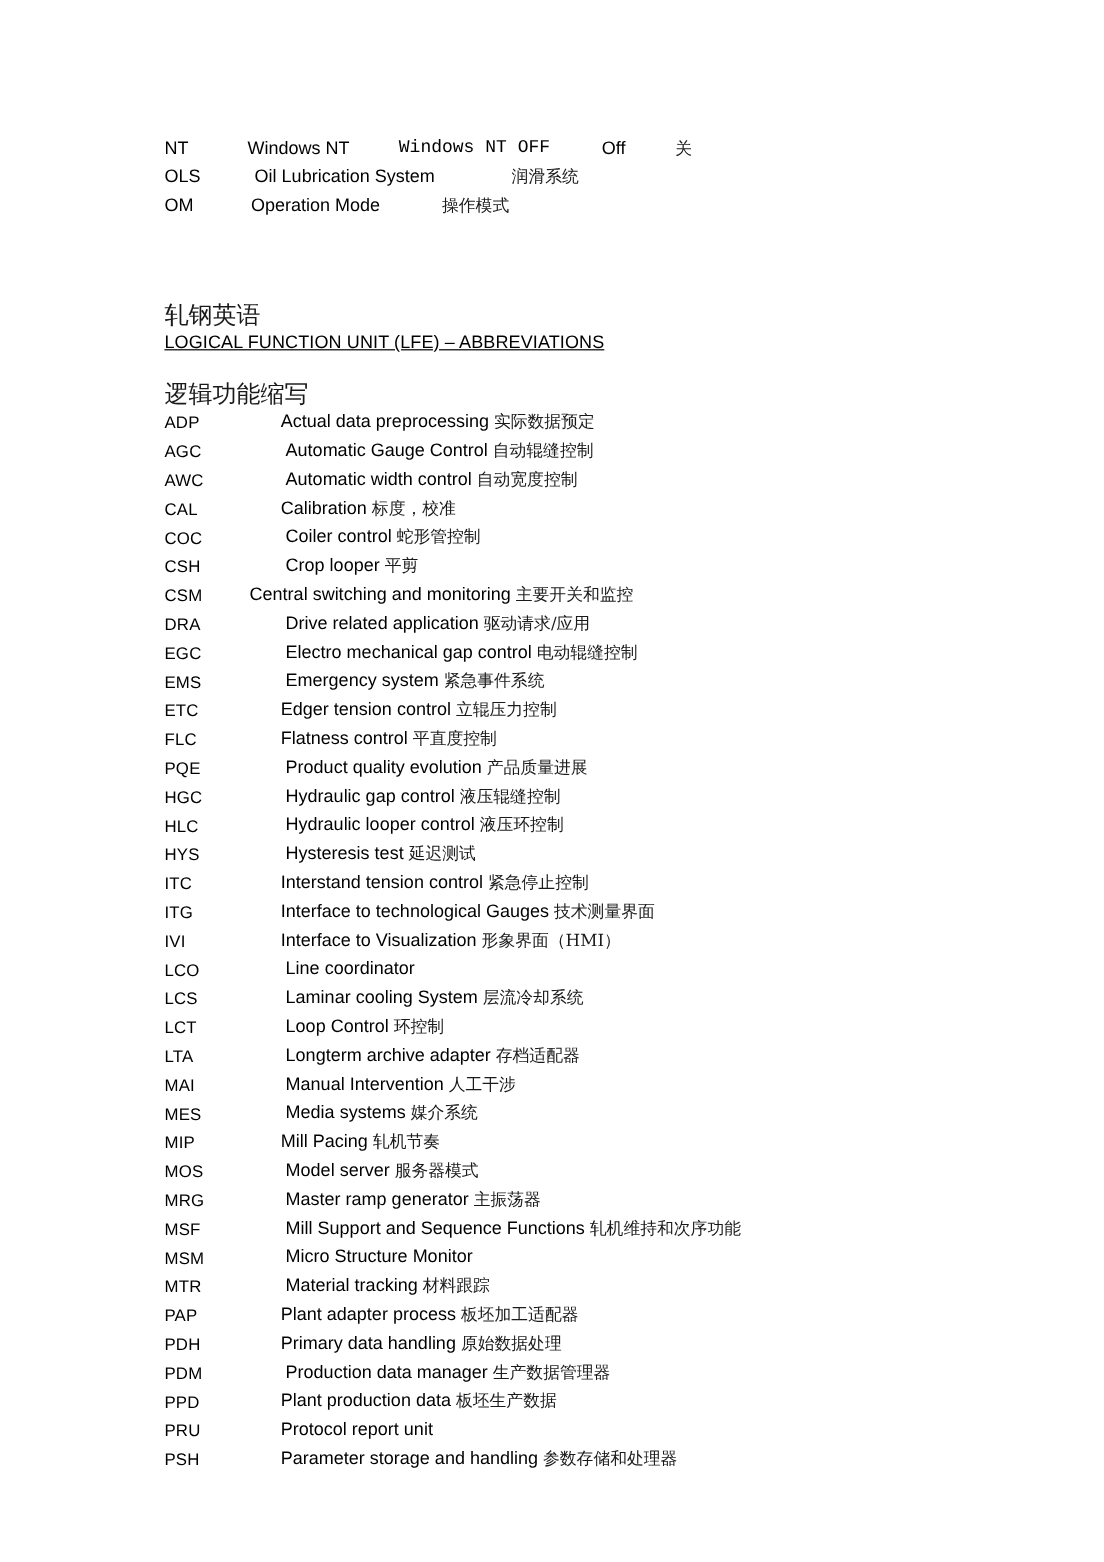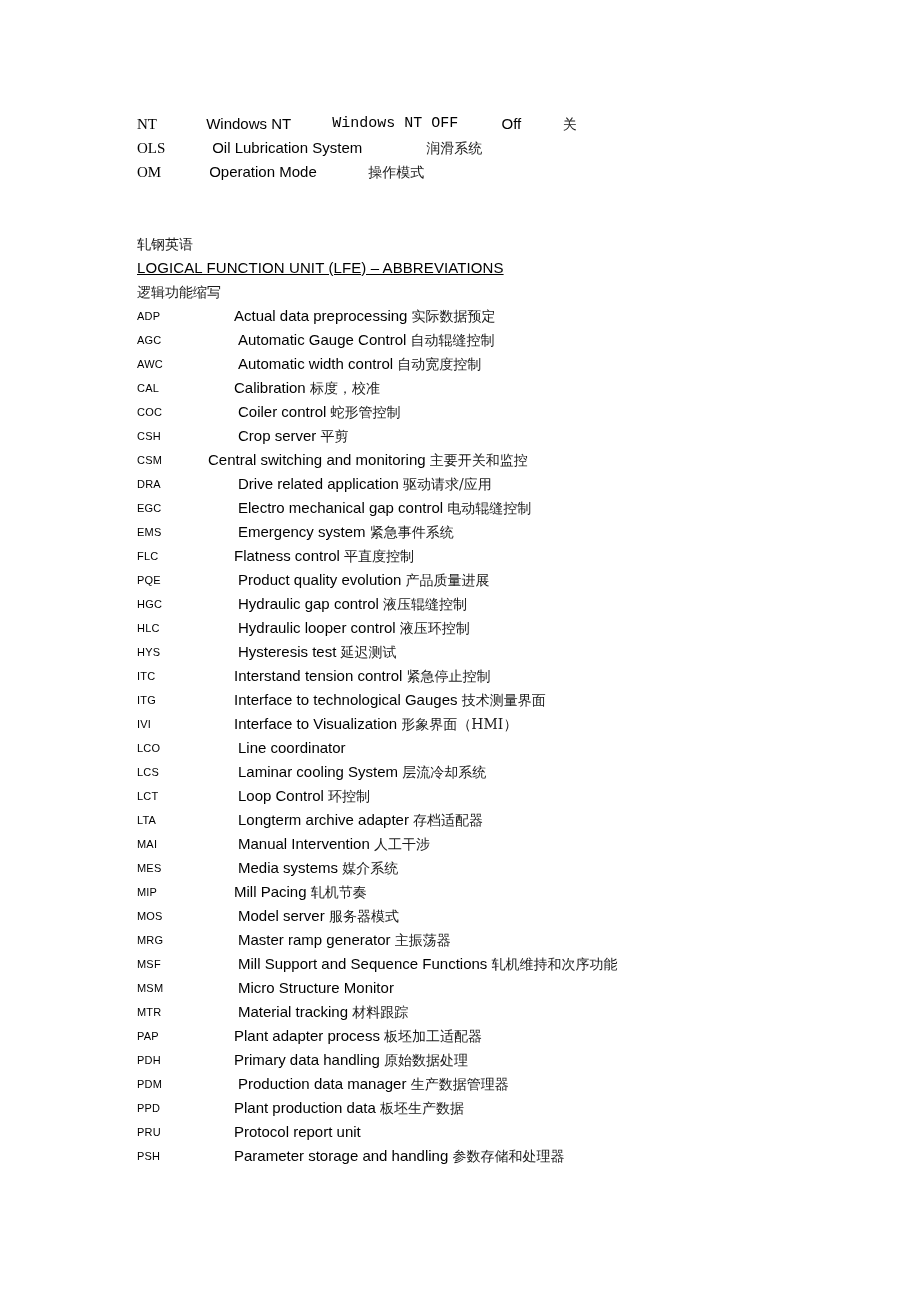--- a/index.html
+++ b/index.html
@@ -50,66 +50,67 @@
     display: block;
     height: 24px;
     line-height: 24px;
     font-size: 15px;
     white-space: nowrap;
   }
   .abbr-key {
     display: inline-block;
     width: 65px;
     vertical-align: top;
-    font-size: 11px;
+    font-size: 14px;
     letter-spacing: 0.2px;
   }
   .abbr-def {
     display: inline-block;
     vertical-align: top;
     font-size: 15px;
   }
   
   .ind-0 { padding-left: 0px; margin-left: 32px; }
   .ind-1 { padding-left: 3px; margin-left: 33px; }
   .ind-2 { padding-left: 6px; }
 
   
   .cjk {
     font-family: "DejaVu Serif", "Liberation Serif", serif;
     font-size: 14px;
     color: #1a1a1a;
   }
   .cjk-line {
     font-family: "DejaVu Serif", "Liberation Serif", serif;
-    font-size: 14px;
+    font-size: 20px;
     color: #1a1a1a;
     height: 24px;
     line-height: 24px;
     white-space: pre;
+    margin-top: 18px;
   }
 
   
   .section-title {
     height: 24px;
     line-height: 24px;
     font-size: 15px;
     white-space: pre;
     letter-spacing: 0.1px;
     text-decoration: underline;
   }
 
   
   .tabrow {
     height: 24px;
     line-height: 24px;
     font-size: 15px;
     white-space: nowrap;
   }
-  .tabrow .c-key   { display: inline-block; width: 65px;  vertical-align: top; font-family: Liberation Serif, serif; }
+  .tabrow .c-key   { display: inline-block; width: 65px;  vertical-align: top; }
   .tabrow .c-en    { display: inline-block; width: 122px; vertical-align: top; }
   .tabrow .c-state { display: inline-block; width: 165px; vertical-align: top; font-family: Liberation Mono, monospace; }
   .tabrow .c-off   { display: inline-block; width: 57px;  vertical-align: top; }
   .tabrow .c-cn    { display: inline-block; vertical-align: top; }
   .tabrow .c-en2   { display: inline-block; width: 210px; vertical-align: top; padding-left: 6px; }
   .tabrow .c-en3   { display: inline-block; width: 155px; vertical-align: top; padding-left: 3px; }
 </style>
 </head>
 <body>
 
@@ -142,25 +143,26 @@
     <div class="cjk-line">轧钢英语</div>
     <div class="section-title">LOGICAL FUNCTION UNIT (LFE) – ABBREVIATIONS</div>
     <div class="cjk-line">逻辑功能缩写</div>
 
     <div id="abbr-list">
         <div class="abbr-row"><span class="abbr-key">ADP</span><span class="abbr-def ind-0"><span>Actual data preprocessing </span><span class="cjk">实际数据预定</span></span></div>
         <div class="abbr-row"><span class="abbr-key">AGC</span><span class="abbr-def ind-1"><span>Automatic Gauge Control </span><span class="cjk">自动辊缝控制</span></span></div>
         <div class="abbr-row"><span class="abbr-key">AWC</span><span class="abbr-def ind-1"><span> Automatic width control </span><span class="cjk">自动宽度控制</span></span></div>
         <div class="abbr-row"><span class="abbr-key">CAL</span><span class="abbr-def ind-0"><span>Calibration </span><span class="cjk">标度，校准</span></span></div>
         <div class="abbr-row"><span class="abbr-key">COC</span><span class="abbr-def ind-1"><span> Coiler control </span><span class="cjk">蛇形管控制</span></span></div>
-        <div class="abbr-row"><span class="abbr-key">CSH</span><span class="abbr-def ind-1"><span>Crop server  </span><span class="cjk">平剪</span></span></div>
+        <div class="abbr-row"><span class="abbr-key">CSH</span><span class="abbr-def ind-1"><span>Crop looper  </span><span class="cjk">平剪</span></span></div>
         <div class="abbr-row"><span class="abbr-key">CSM</span><span class="abbr-def ind-2"><span>Central switching and monitoring </span><span class="cjk">主要开关和监控</span></span></div>
         <div class="abbr-row"><span class="abbr-key">DRA</span><span class="abbr-def ind-1"><span>Drive related application </span><span class="cjk">驱动请求/应用</span></span></div>
         <div class="abbr-row"><span class="abbr-key">EGC</span><span class="abbr-def ind-1"><span>Electro mechanical gap control </span><span class="cjk">电动辊缝控制</span></span></div>
         <div class="abbr-row"><span class="abbr-key">EMS</span><span class="abbr-def ind-1"><span> Emergency system </span><span class="cjk">紧急事件系统</span></span></div>
+        <div class="abbr-row"><span class="abbr-key">ETC</span><span class="abbr-def ind-0"><span>Edger tension control </span><span class="cjk">立辊压力控制</span></span></div>
         <div class="abbr-row"><span class="abbr-key">FLC</span><span class="abbr-def ind-0"><span>Flatness control </span><span class="cjk">平直度控制</span></span></div>
         <div class="abbr-row"><span class="abbr-key">PQE</span><span class="abbr-def ind-1"><span>Product quality evolution </span><span class="cjk">产品质量进展</span></span></div>
         <div class="abbr-row"><span class="abbr-key">HGC</span><span class="abbr-def ind-1"><span> Hydraulic gap control </span><span class="cjk">液压辊缝控制</span></span></div>
         <div class="abbr-row"><span class="abbr-key">HLC</span><span class="abbr-def ind-1"><span>Hydraulic looper control </span><span class="cjk">液压环控制</span></span></div>
         <div class="abbr-row"><span class="abbr-key">HYS</span><span class="abbr-def ind-1"><span> Hysteresis test  </span><span class="cjk">延迟测试</span></span></div>
         <div class="abbr-row"><span class="abbr-key">ITC</span><span class="abbr-def ind-0"><span>Interstand tension control </span><span class="cjk">紧急停止控制</span></span></div>
         <div class="abbr-row"><span class="abbr-key">ITG</span><span class="abbr-def ind-0"><span>Interface to technological Gauges </span><span class="cjk">技术测量界面</span></span></div>
         <div class="abbr-row"><span class="abbr-key">IVI</span><span class="abbr-def ind-0"><span>Interface to Visualization </span><span class="cjk">形象界面（HMI）</span></span></div>
         <div class="abbr-row"><span class="abbr-key">LCO</span><span class="abbr-def ind-1"><span> Line coordinator</span><span class="cjk"></span></span></div>
         <div class="abbr-row"><span class="abbr-key">LCS</span><span class="abbr-def ind-1"><span>Laminar cooling System </span><span class="cjk">层流冷却系统</span></span></div>

